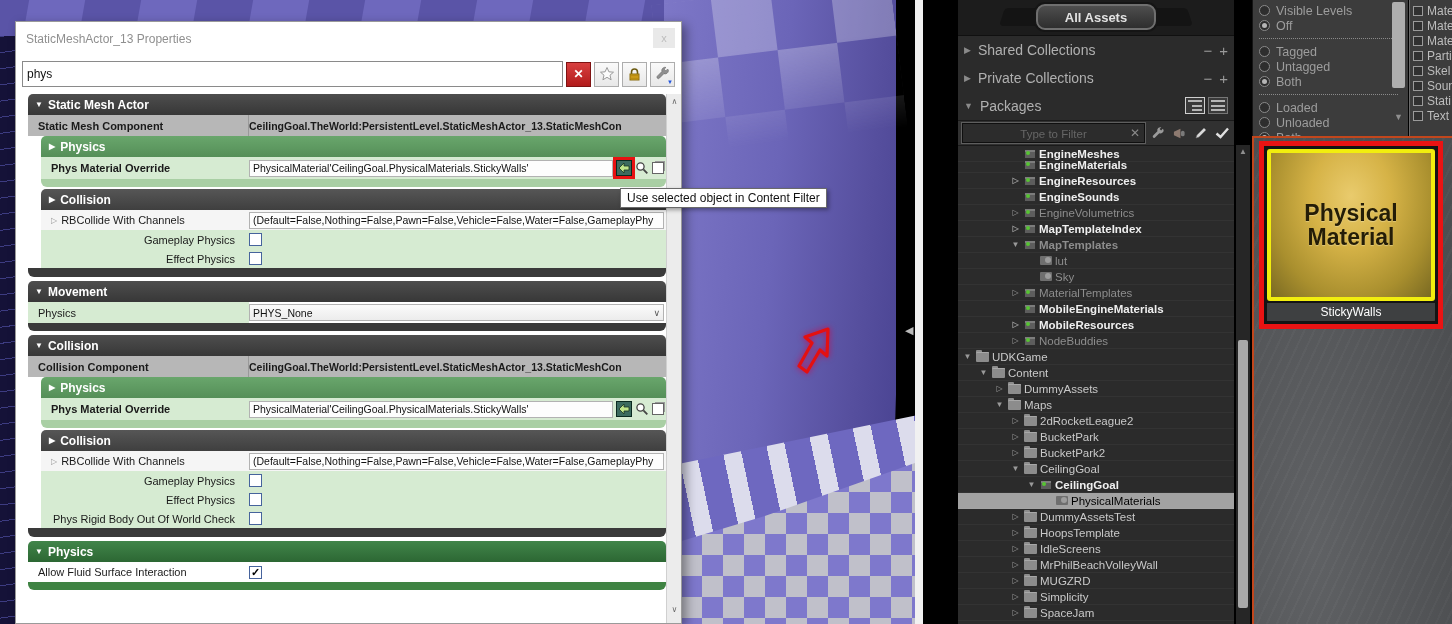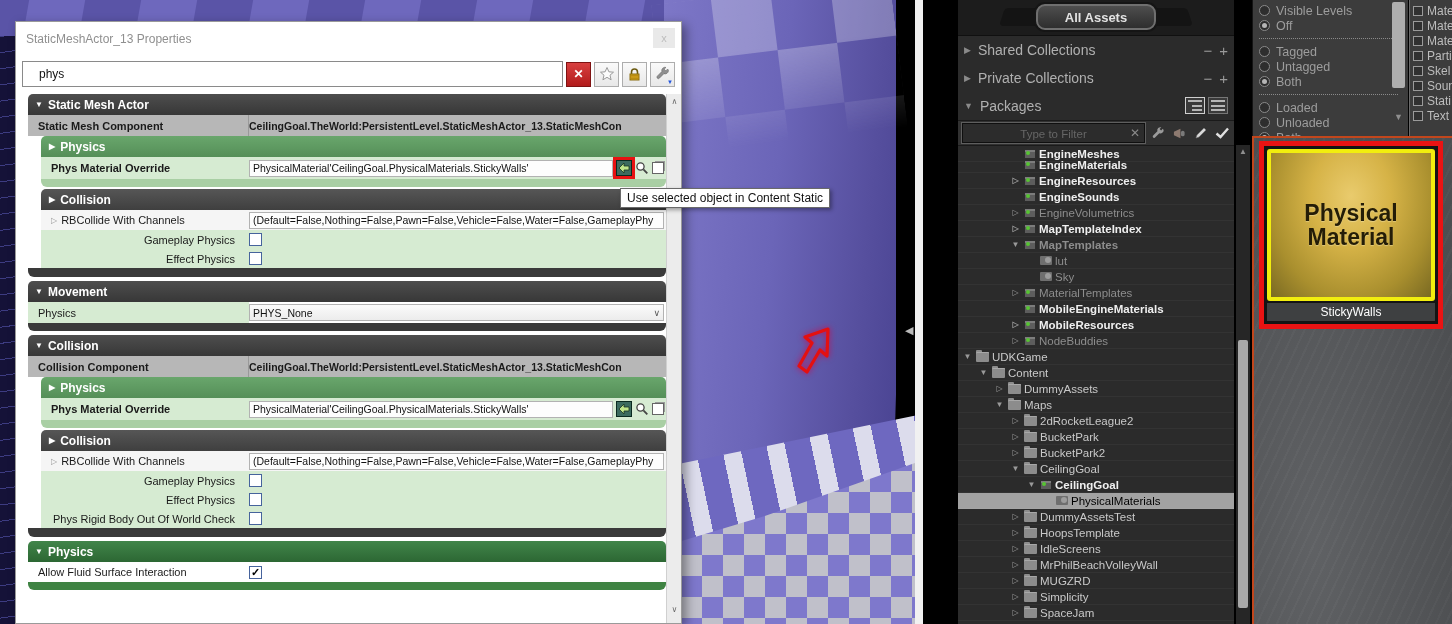--- a/index.html
+++ b/index.html
@@ -32,21 +32,21 @@
     filter:drop-shadow(0 0 3px rgba(210,0,70,.85)); }
 
   
   .propwin { position:absolute; left:15px; top:21px; width:667px; height:603px; background:#fff;
     border:1px solid #9a9a9a; box-shadow:4px 4px 10px rgba(0,0,0,.4); font-size:11px; color:#1a1a1a; }
   .pw-titlebar { position:relative; height:34px; background:#fff; }
   .pw-title { position:absolute; left:10px; top:10px; font-size:12px; color:#8f8f8f; }
   .pw-close { position:absolute; right:6px; top:6px; width:22px; height:20px; background:#e9e9e9;
     color:#bdbdbd; font-size:11px; text-align:center; line-height:20px; }
   .pw-searchrow { position:absolute; left:0; top:36px; right:0; height:32px; display:flex; align-items:center; padding:0 6px; gap:3px; }
-  .pw-search { flex:1; height:26px; border:1px solid #8a8a8a; font:12px "Liberation Sans",sans-serif; padding:0 16px; color:#111; }
+  .pw-search { flex:1; height:26px; border:1px solid #8a8a8a; font:12px "Liberation Sans",sans-serif; padding:0 4px; color:#111; }
   .sbtn { width:25px; height:25px; border:1px solid #adadad; background:linear-gradient(#fafafa,#e8e8e8);
     display:flex; align-items:center; justify-content:center; position:relative; }
   .sbtn.red { background:linear-gradient(#d84040,#b21b1b); border-color:#7e1212; color:#fff; font-weight:bold; font-size:12px; }
   .sbtn .bluechev { position:absolute; right:1px; bottom:1px; font-size:6px; color:#2255dd; }
 
   .pw-content { position:absolute; left:0; top:72px; right:15px; bottom:0; padding-left:12px; overflow:hidden; }
   .pw-scroll { position:absolute; right:0; top:72px; bottom:0; width:15px; background:#ececec; border-left:1px solid #d0d0d0; }
   .pw-scroll .sarr { position:absolute; left:0; width:15px; height:15px; color:#6a6a6a; font-size:8px; text-align:center; line-height:15px; }
   .pw-scroll .up { top:0; } .pw-scroll .down { bottom:6px; }
 
@@ -389,21 +389,21 @@
       </div>
       <div class="endbar green"></div>
     </div>
 
     <div class="pw-scroll">
       <span class="sarr up">∧</span>
       <span class="sarr down">∨</span>
     </div>
   </div>
 
-  <div class="tooltip">Use selected object in Content Static</div>
+  <div class="tooltip">Use selected object in Content Filter</div>
 
   <div class="vdivider"></div>
   <div class="collapse-arrow">◀</div>
 
   <div class="browser">
     <div class="cb-top">
       <span class="wing l"></span>
       <span class="wing r"></span>
       <div class="all-assets">All Assets</div>
     </div>

